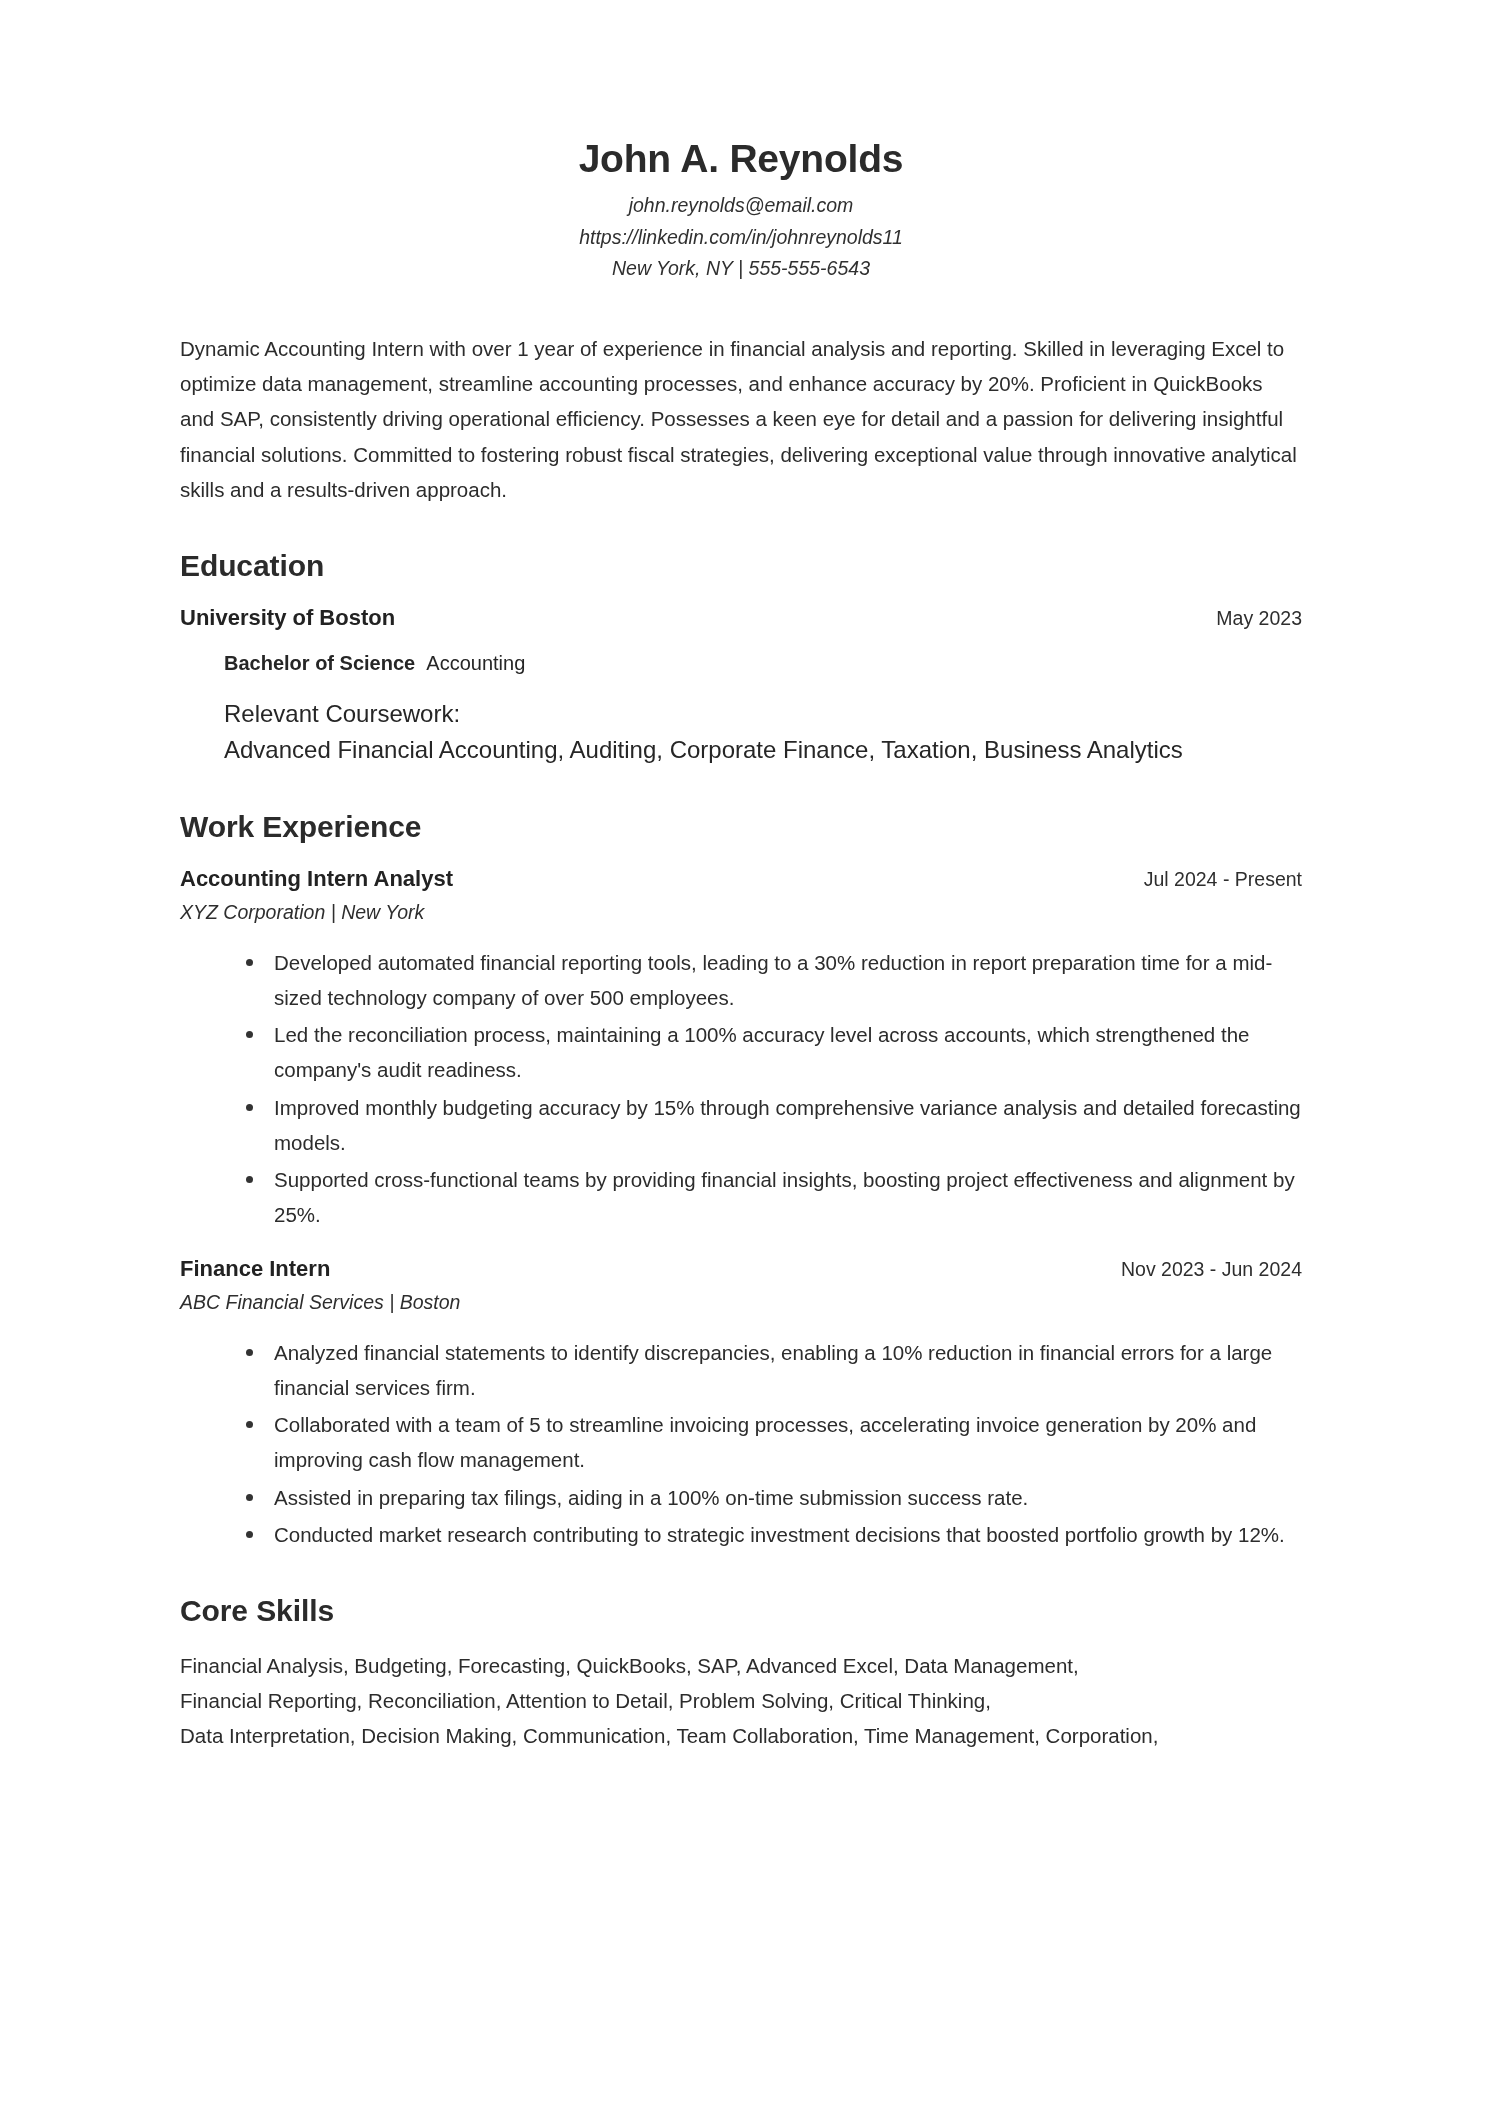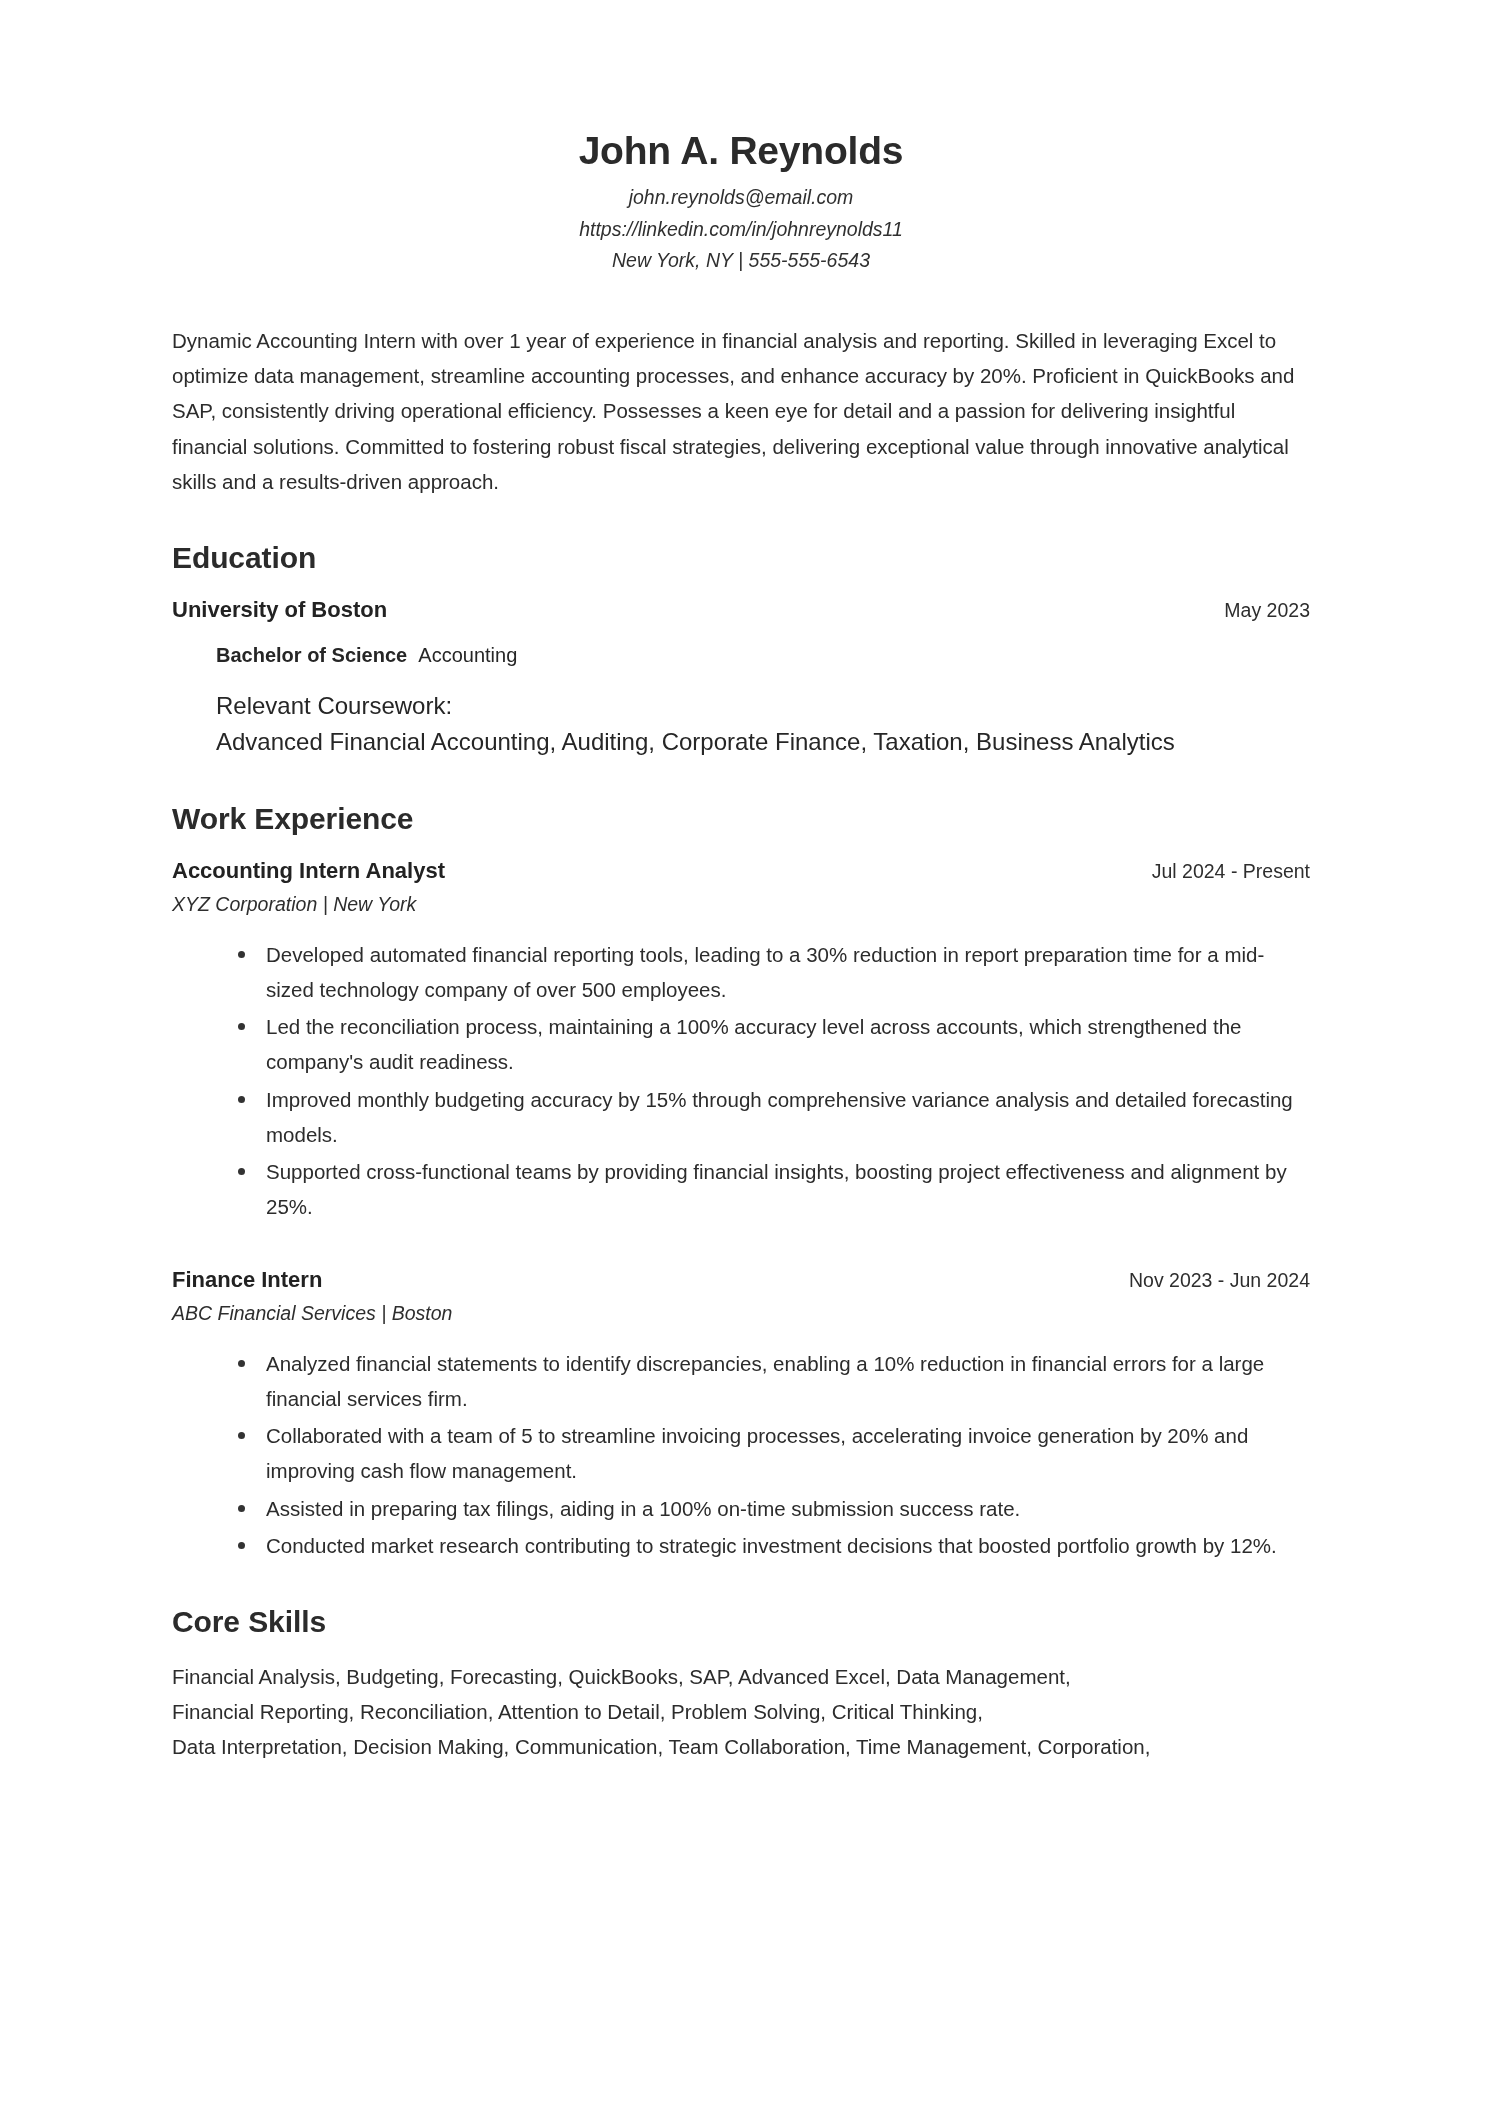--- a/index.html
+++ b/index.html
@@ -13,21 +13,21 @@
     width: 1500px;
     height: 2121px;
     font-family: "Liberation Sans", sans-serif;
     color: #262626;
     -webkit-font-smoothing: antialiased;
   }
   .page {
     width: 1500px;
     height: 2121px;
     background: #ffffff;
-    padding: 10px;
+    padding: 18px;
     position: relative;
     overflow: hidden;
   }
   .inner {
     padding: 118px 180px 0 162px;
   }
 
   
   .header {
     text-align: center;
@@ -75,21 +75,21 @@
     line-height: 1.25;
     margin: 0 0 18px 0;
     letter-spacing: -0.1px;
   }
 
   
   .entry {
     margin-top: 4px;
   }
   .entry + .entry {
-    margin-top: 40px;
+    margin-top: 21px;
   }
   .entry-head {
     display: flex;
     align-items: baseline;
     justify-content: space-between;
     gap: 16px;
     text-align: right;
   }
   .entry-title {
     font-size: 22px;

